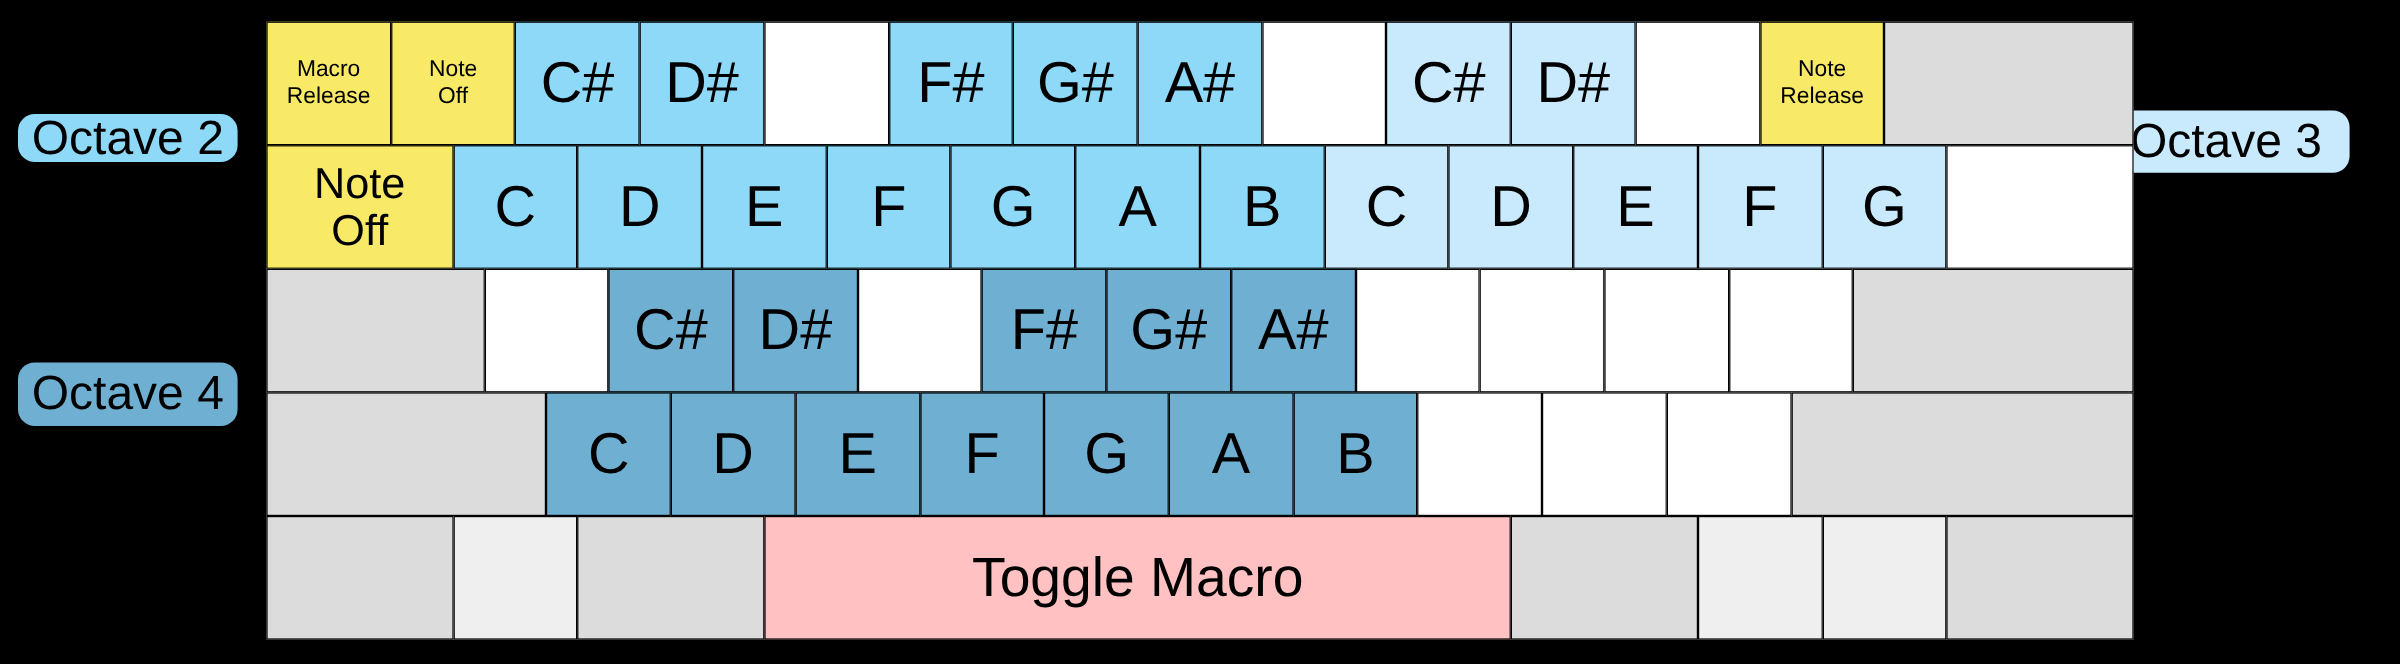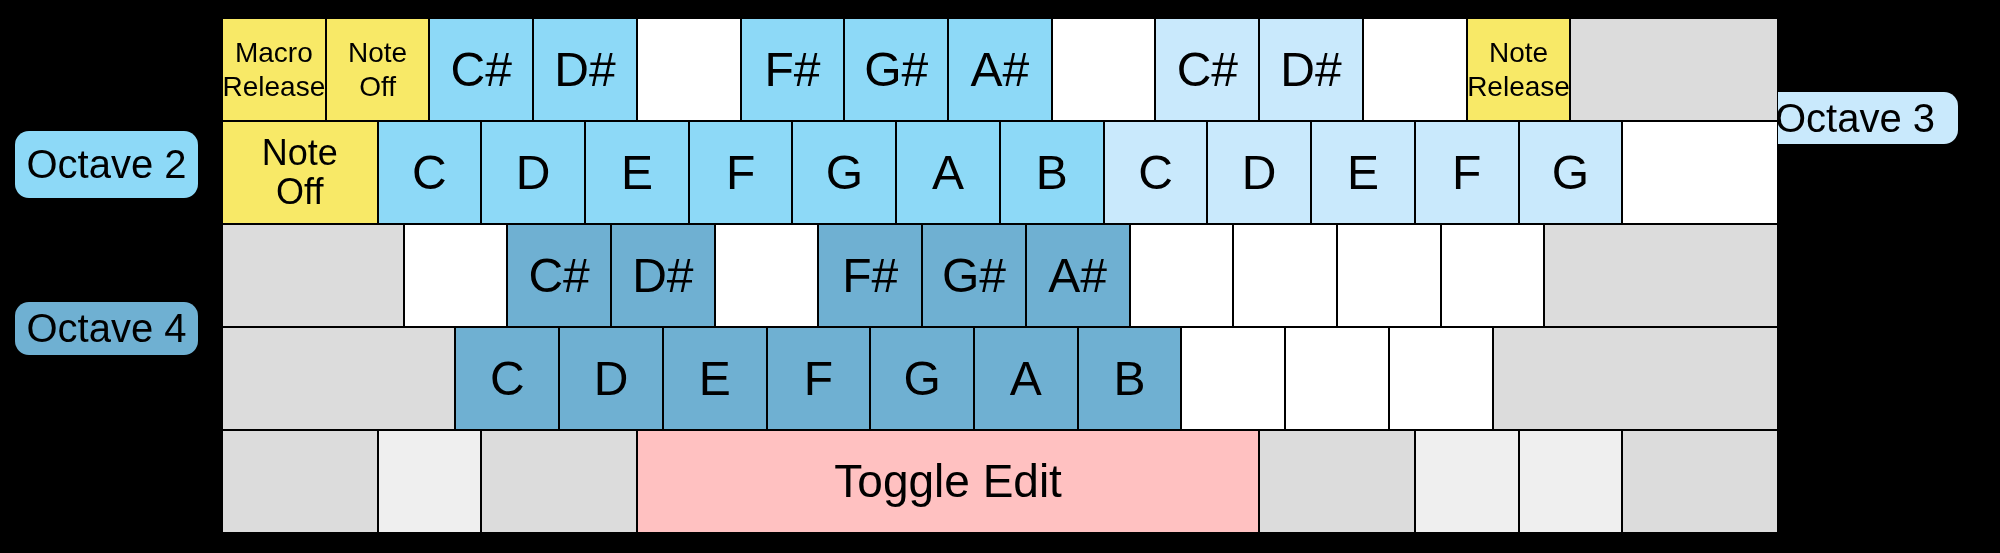--- a/index.html
+++ b/index.html
@@ -14,27 +14,27 @@
   .row{display:flex;flex:1 1 0;min-height:0;}
   .key{
     box-sizing:border-box;flex:0 0 auto;height:100%;
     border:1.25px solid #000;
     display:flex;align-items:center;justify-content:center;
     text-align:center;white-space:pre-line;line-height:1.08;
     overflow:hidden;
   }
   .k-note1,.k-note2,.k-note3{font-size:48px;}
   .k-function{font-size:36px;}
-  .k-function.small{font-size:28px;line-height:1.18;}
+  .k-function.small{font-size:19px;line-height:1.18;}
   .k-toggle{font-size:46px;}
   .pill{
     position:absolute;display:flex;align-items:center;justify-content:center;
     border-radius:14px;font-size:40px;
   }
-  .pill-octave2{left:15px;top:95px;width:183px;height:67px;margin-top:36px;}
+  .pill-octave2{left:15px;top:95px;width:183px;height:40px;}
   .pill-octave1{left:15px;top:302px;width:183px;height:53px;}
   .pill-octave3{left:1752px;top:92px;width:206px;height:52px;}
 </style>
 </head>
 <body>
 
 <div class="stage">
   <div class="pill pill-octave2" style="background: rgb(141, 217, 247); color: rgb(0, 0, 0);">Octave 2</div>
   <div class="pill pill-octave1" style="background: rgb(111, 176, 210); color: rgb(0, 0, 0);">Octave 4</div>
   <div class="pill pill-octave3" style="background: rgb(201, 233, 252); color: rgb(0, 0, 0);">Octave 3</div>
@@ -101,20 +101,20 @@
         <div class="key k-note1" style="width: 6.66667%; background: rgb(111, 176, 210); color: rgb(0, 0, 0);">B</div>
         <div class="key k-blank" style="width: 6.66667%; background: rgb(255, 255, 255); color: rgb(0, 0, 0);"></div>
         <div class="key k-blank" style="width: 6.66667%; background: rgb(255, 255, 255); color: rgb(0, 0, 0);"></div>
         <div class="key k-blank" style="width: 6.66667%; background: rgb(255, 255, 255); color: rgb(0, 0, 0);"></div>
         <div class="key k-mod" style="width: 18.3333%; background: rgb(220, 220, 220); color: rgb(0, 0, 0);"></div>
       </div>
       <div class="row">
         <div class="key k-mod" style="width: 10%; background: rgb(220, 220, 220); color: rgb(0, 0, 0);"></div>
         <div class="key k-modlight" style="width: 6.66667%; background: rgb(239, 239, 239); color: rgb(0, 0, 0);"></div>
         <div class="key k-mod" style="width: 10%; background: rgb(220, 220, 220); color: rgb(0, 0, 0);"></div>
-        <div class="key k-toggle" style="width: 40%; background: rgb(255, 193, 193); color: rgb(0, 0, 0);">Toggle Edit</div>
+        <div class="key k-toggle" style="width: 40%; background: rgb(255, 193, 193); color: rgb(0, 0, 0);">Toggle Macro</div>
         <div class="key k-mod" style="width: 10%; background: rgb(220, 220, 220); color: rgb(0, 0, 0);"></div>
         <div class="key k-modlight" style="width: 6.66667%; background: rgb(239, 239, 239); color: rgb(0, 0, 0);"></div>
         <div class="key k-modlight" style="width: 6.66667%; background: rgb(239, 239, 239); color: rgb(0, 0, 0);"></div>
         <div class="key k-mod" style="width: 10%; background: rgb(220, 220, 220); color: rgb(0, 0, 0);"></div>
       </div>
     </div>
 </div>
 
 </body></html>

